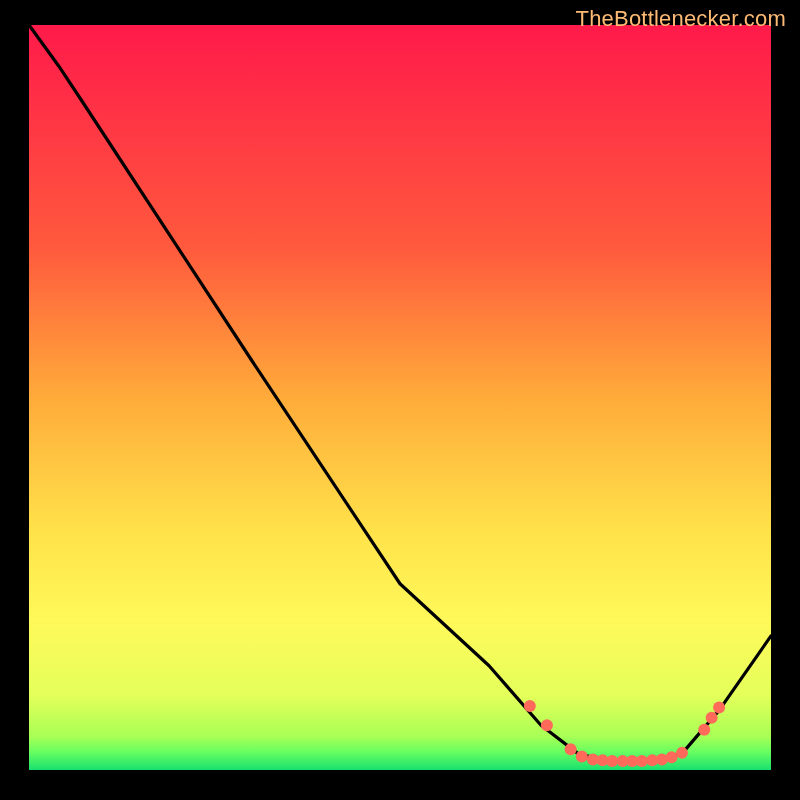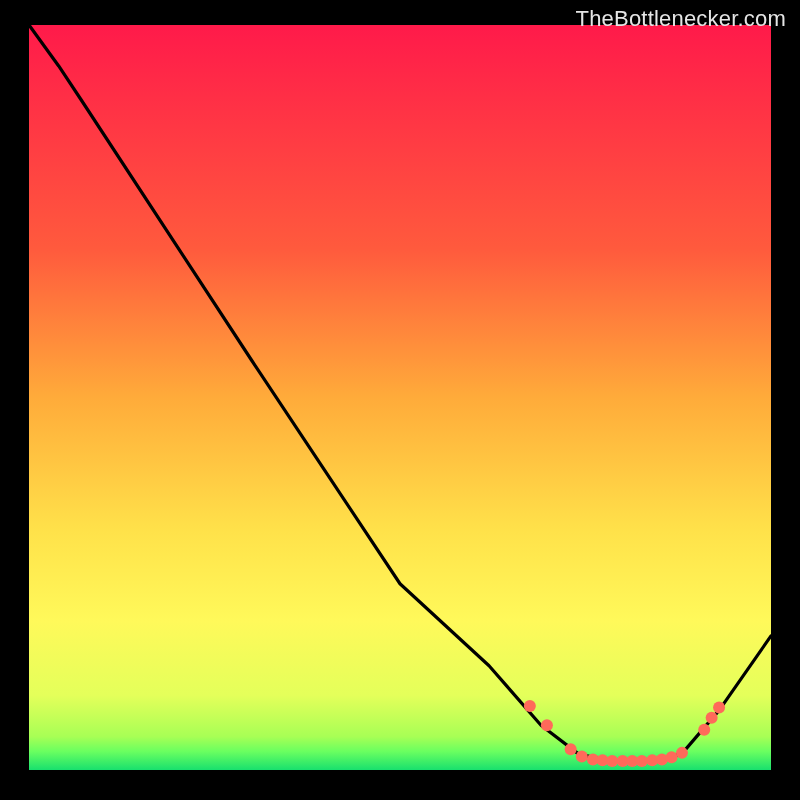--- a/index.html
+++ b/index.html
@@ -1,18 +1,18 @@
 <!DOCTYPE html>
 <html><head>
 <meta charset="utf-8">
 <style>
 *{margin:0;padding:0;box-sizing:border-box}
 html,body{width:800px;height:800px;background:#000;overflow:hidden;font-family:Arial,Helvetica,sans-serif}
 .canvas-wrap{position:absolute;inset:0}
-.attribution{position:absolute;top:6px;right:14px;color:#e5e5e5;font-size:22px;font-weight:400;letter-spacing:0.2px}
+.attribution{position:absolute;top:6px;right:14px;color:#fdba74;font-size:22px;font-weight:400;letter-spacing:0.2px}
 svg{display:block}
 </style>
 </head>
 <body>
 
 <div class="canvas-wrap">
   <svg id="chart-svg" width="800" height="800" viewBox="0 0 800 800">
       <rect x="0" y="0" width="800" height="800" fill="#000000"></rect>
       <defs>
         <linearGradient id="heat" x1="0" y1="0" x2="0" y2="1">

